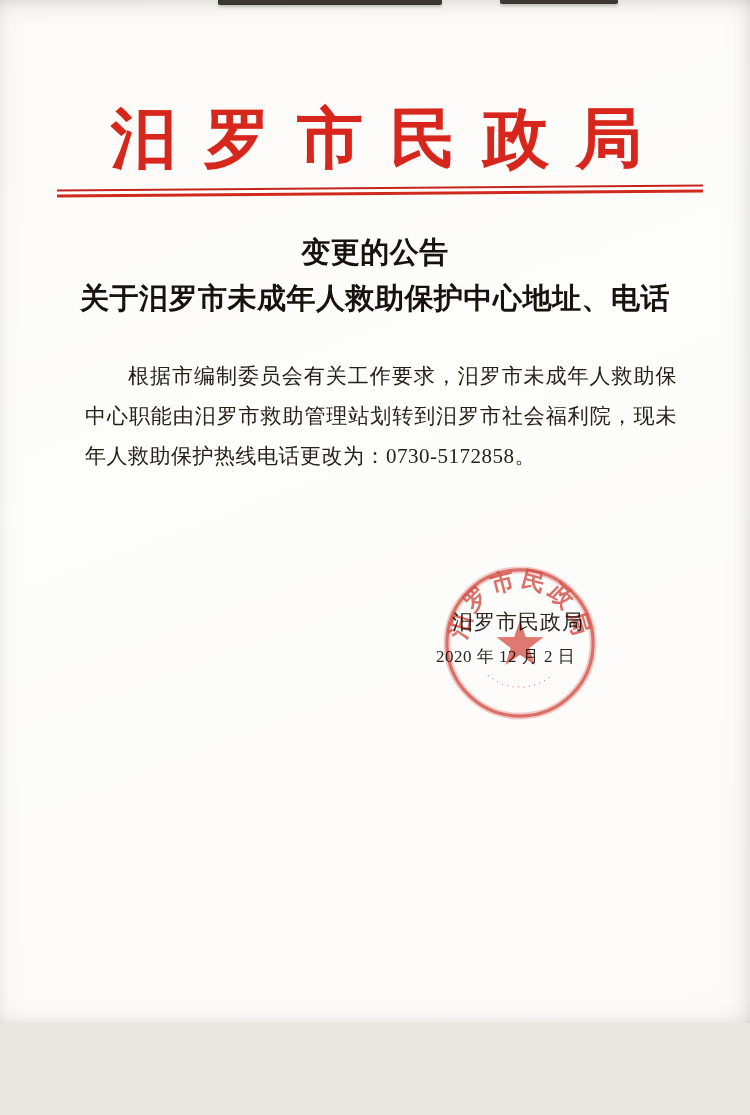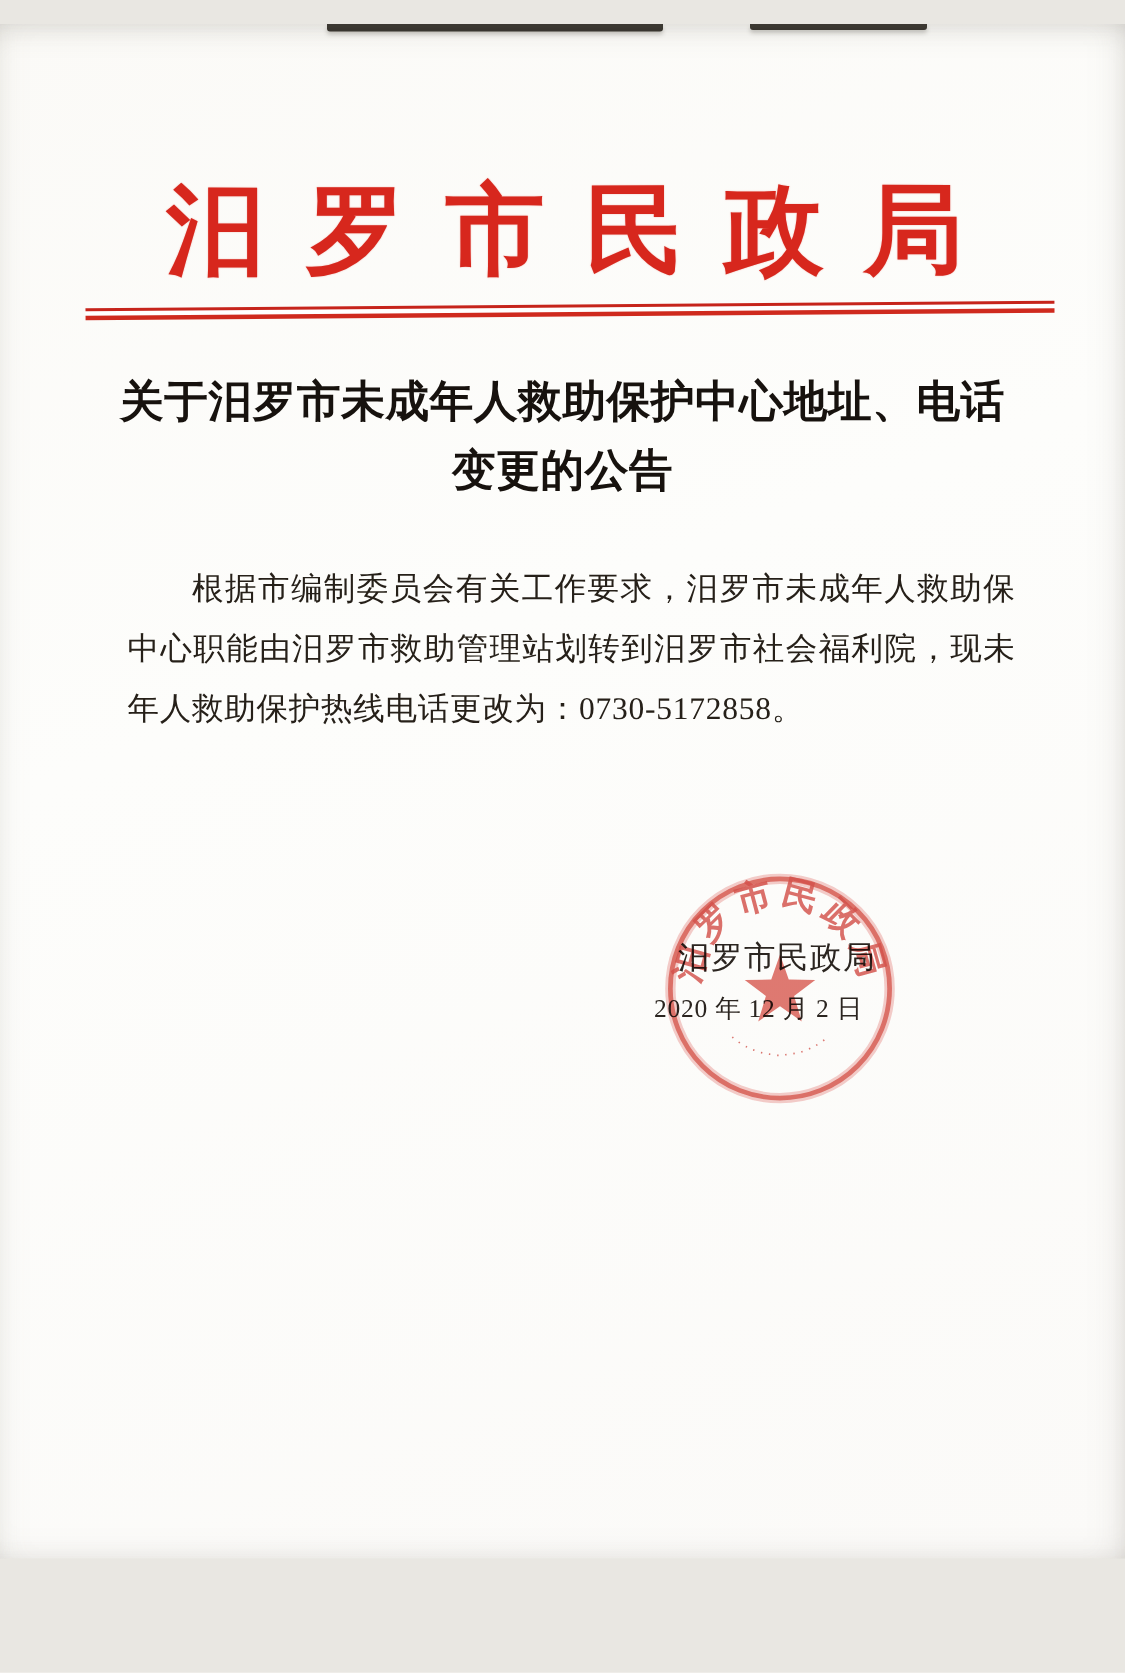--- a/index.html
+++ b/index.html
@@ -1,19 +1,19 @@
 <!DOCTYPE html>
 <html><head>
 <meta charset="utf-8">
 <style>
   html,body{margin:0;padding:0;background:#e9e7e2;}
   .page{
     position:relative;
     width:750px;height:1023px;
-    margin:16px auto;
+    margin:0 auto;
     background:linear-gradient(160deg,#fbfaf7 0%,#fdfdfb 40%,#fbfaf8 100%);
     font-family:"Liberation Serif","DejaVu Serif",serif;
     overflow:hidden;
   }
   .page::after{
     content:"";position:absolute;inset:0;pointer-events:none;
     box-shadow:
       inset 0 16px 22px -16px rgba(120,114,104,0.28),
       inset -14px 0 30px -22px rgba(120,114,104,0.38),
       inset 14px 0 30px -24px rgba(120,114,104,0.22),
@@ -76,22 +76,22 @@
 <div class="page">
 
   <div class="scan-strip strip-a"></div>
   <div class="scan-strip strip-b"></div>
 
   <div class="org-name">汨罗市民政局</div>
 
   <div class="red-rule rule-top"></div>
 
   <div class="doc-title">
+    <div>变更的公告</div>
     <div>关于汨罗市未成年人救助保护中心地址、电话</div>
-    <div>变更的公告</div>
   </div>
 
   <div class="doc-body">
     <div class="body-line first">根据市编制委员会有关工作要求，汨罗市未成年人救助保护</div>
     <div class="body-line">中心职能由汨罗市救助管理站划转到汨罗市社会福利院，现未成</div>
     <div class="body-line last">年人救助保护热线电话更改为：0730-5172858。</div>
   </div>
 
   <div class="signoff-signer">汨罗市民政局</div>
 

